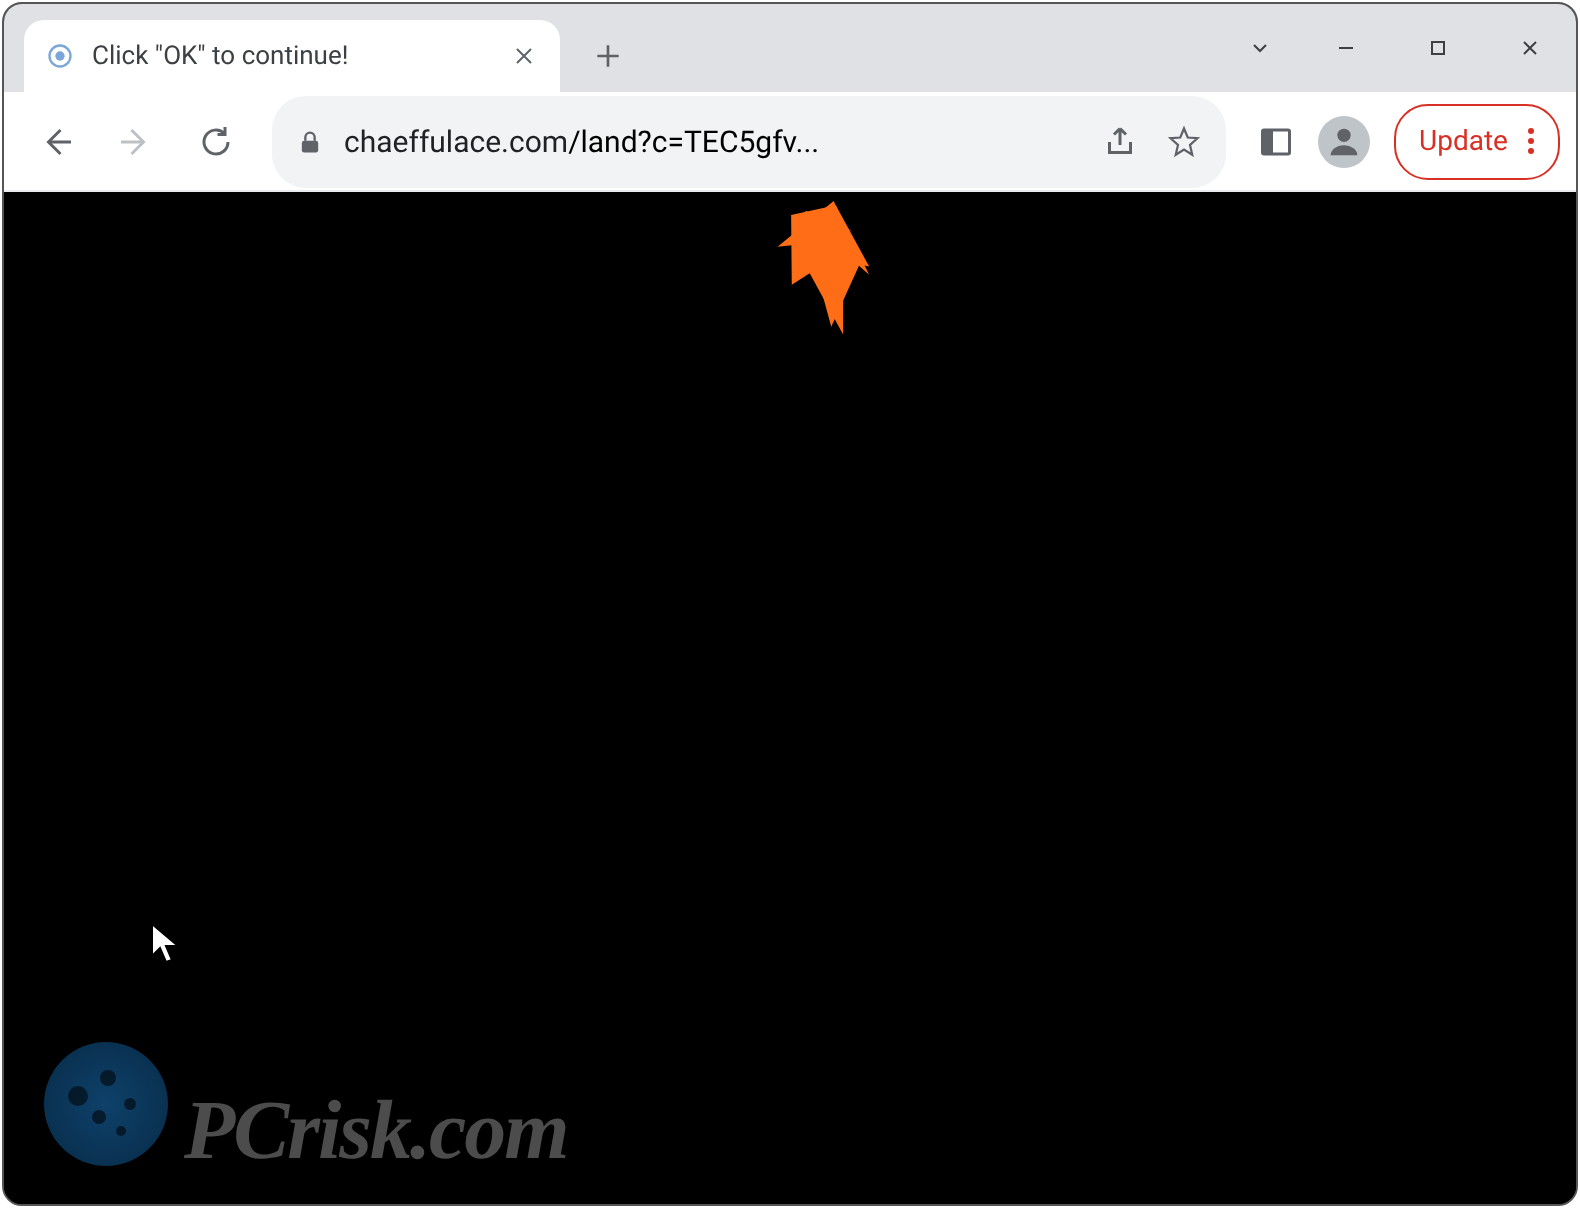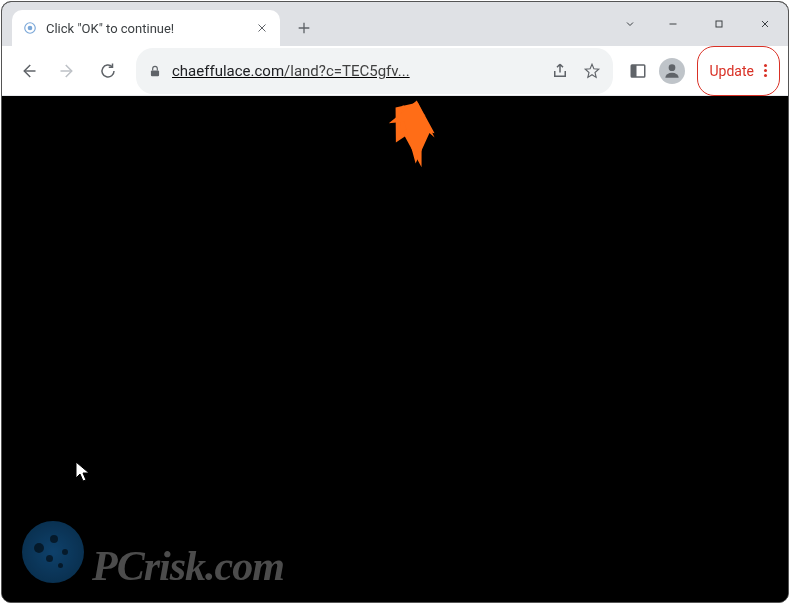--- a/index.html
+++ b/index.html
@@ -90,38 +90,37 @@
 .omnibox {
   flex: 1;
   height: 46px;
   background: #f1f3f4;
   border-radius: 17px;
   display: flex;
   align-items: center;
   padding: 12px 12px;
   gap: 10px;
   margin: 0 6px;
-  text-decoration: underline;
 }
 .lock-icon { width: 14px; color: #5f6368; display: flex; }
 .url-text { font-size: 15px; display: flex; }
 .url-domain { color: #202124; }
-.url-path { color: #404040; text-align: right; }
+.url-path { color: #000000; text-align: right; }
 .omni-right { display: flex; gap: 14px; margin-left: auto; color: #5f6368; align-items: center; }
 .omni-right-icon { width: 18px; display: flex; cursor: pointer; }
 .ext-area { display: flex; align-items: center; gap: 12px; margin: 0 8px 0 6px; }
 .ext-icon { width: 18px; color: #5f6368; cursor: pointer; display: flex; }
 .profile-icon {
   width: 26px; height: 26px; border-radius: 50%;
   background: #bfc4c9 ; display: flex; align-items: center; justify-content: center; cursor: pointer;
 }
 .profile-icon svg { width: 20px; height: 20px; color: #5f6368; }
 .update-btn {
   border: 1px solid #d93025; color: #d93025;
-  height: 50px; border-radius: 17px; padding: 16px 12px;
+  height: 38px; border-radius: 17px; padding: 16px 12px;
   display: flex; align-items: center; gap: 10px;
   font-size: 14px; cursor: pointer; background: #fff;
 }
 .update-dots { display: flex; flex-direction: column; gap: 2px; }
 .update-dots span { width: 3px; height: 3px; background: #d93025; border-radius: 50%; }
 
 .viewport {
   width: 100%;
   height: calc(100% - 94px);
   background: #000;

